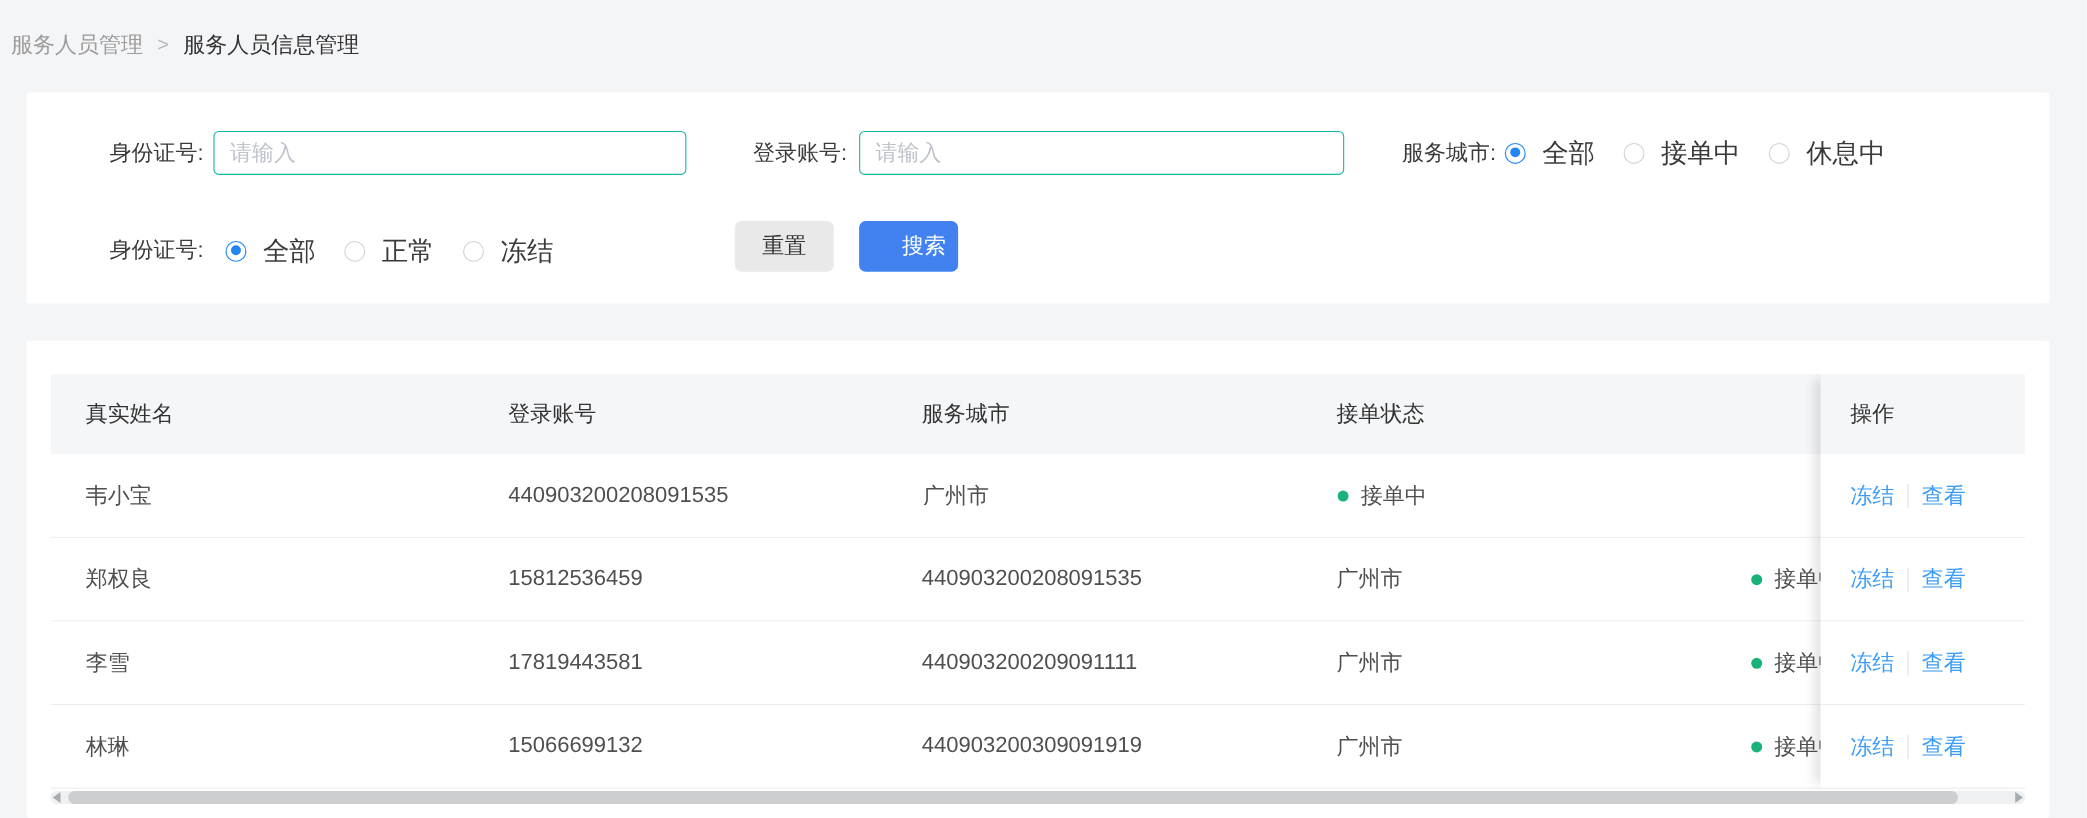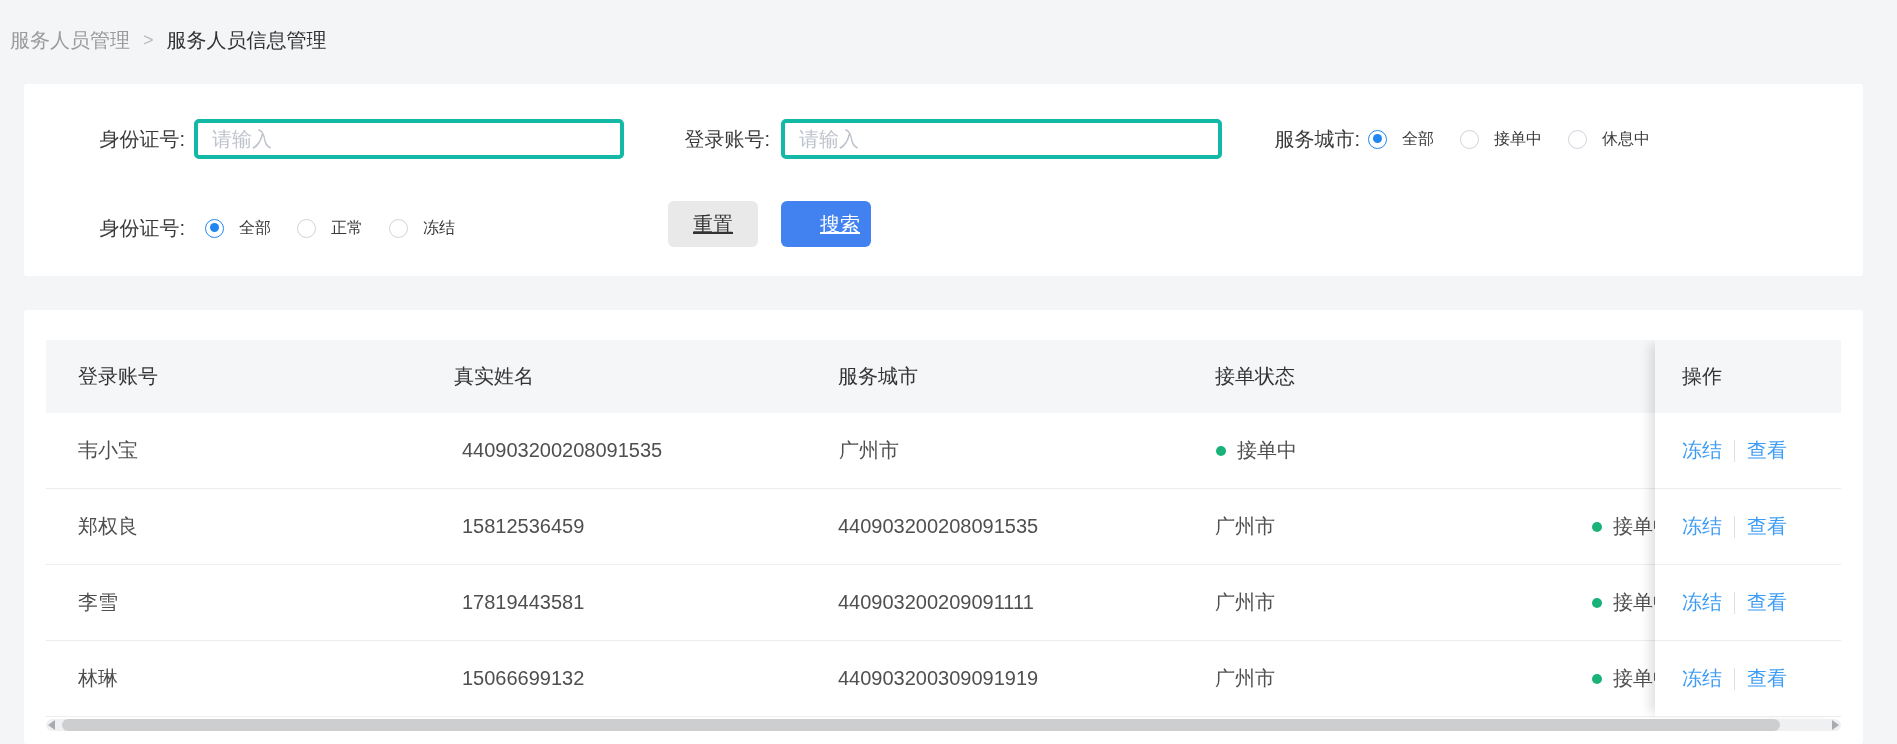--- a/index.html
+++ b/index.html
@@ -24,43 +24,42 @@
   .card { position:absolute; left:24px; width:1839px; background:#fff; border-radius:3px; }
   .filter-card { top:84px; height:192px; }
   .table-card  { top:310px; height:434px; }
 
   
   .f-label {
     position:absolute; height:40px; line-height:40px; width:131px;
     text-align:right; font-size:20px; color:#3a3a3a; white-space:nowrap;
   }
   .f-input {
-    position:absolute; height:40px; border:4px solid #14b8a6; border-radius:5px;
+    position:absolute; height:40px; border:1px solid #14b8a6; border-radius:5px;
     font-size:20px; padding:0 14px; color:#333; outline:none;
     font-family:"Liberation Sans","DejaVu Sans",sans-serif; background:#fff;
   }
   .f-input::placeholder { color:#bfc4cc; }
   .radio-group { position:absolute; height:40px; display:flex; align-items:center; gap:26px; }
   .radio-item { display:flex; align-items:center; cursor:pointer; }
   .radio-circle {
     width:19px; height:19px; border-radius:50%;
     border:1.5px solid #cfd3da; background:#fff; margin-right:15px;
     display:inline-block; position:relative; flex:none;
   }
   .radio-circle.checked { border-color:#2186f0; }
   .radio-circle.checked::after {
     content:""; position:absolute; left:3.5px; top:3.5px;
     width:9px; height:9px; border-radius:50%; background:#2186f0;
   }
-  .radio-label { font-size:16px; color:#3a3a3a; }
+  .radio-label { font-size:24px; color:#3a3a3a; }
   .btn {
     position:absolute; width:90px; height:46px; border:none; border-radius:6px;
     font-size:20px; cursor:pointer; line-height:46px; text-align:center;
     font-family:"Liberation Sans","DejaVu Sans",sans-serif;
-    text-decoration:underline;
   }
   .btn-reset  { background:#e9e9e9; color:#333; }
   .btn-search { background:#4182f0; color:#fff;padding-left:28px; }
 
   
   .table-wrap { position:absolute; left:22px; top:30px; width:1795px; height:390px; overflow:hidden; }
   .t-row { display:flex; width:1795px; }
   .t-head { height:73px; background:#f5f6f8; }
   .t-body-row { height:76px; border-bottom:1px solid #ebedf0; background:#fff; }
   .t-cell {
@@ -150,22 +149,22 @@
       </span>
     </div>
 
   <button class="btn btn-reset" style="left:644px; top:117px;">重置</button>
   <button class="btn btn-search" style="left:757px; top:117px;">搜索</button>
 </div>
 
 <div class="card table-card">
   <div class="table-wrap">
     <div class="t-row t-head" id="table-head-row">
+        <div class="t-cell c0">真实姓名</div>
         <div class="t-cell c1">登录账号</div>
-        <div class="t-cell c0">真实姓名</div>
         <div class="t-cell c3">服务城市</div>
         <div class="t-cell c4">接单状态</div>
       </div>
     <div id="table-body">
         <div class="t-row t-body-row">
           <div class="t-cell c0">韦小宝</div>
           <div class="t-cell c2">440903200208091535</div>
           <div class="t-cell c3">广州市</div>
           <div class="t-cell c4">
             <span class="status-dot" style="background: rgb(25, 178, 121);"></span>

